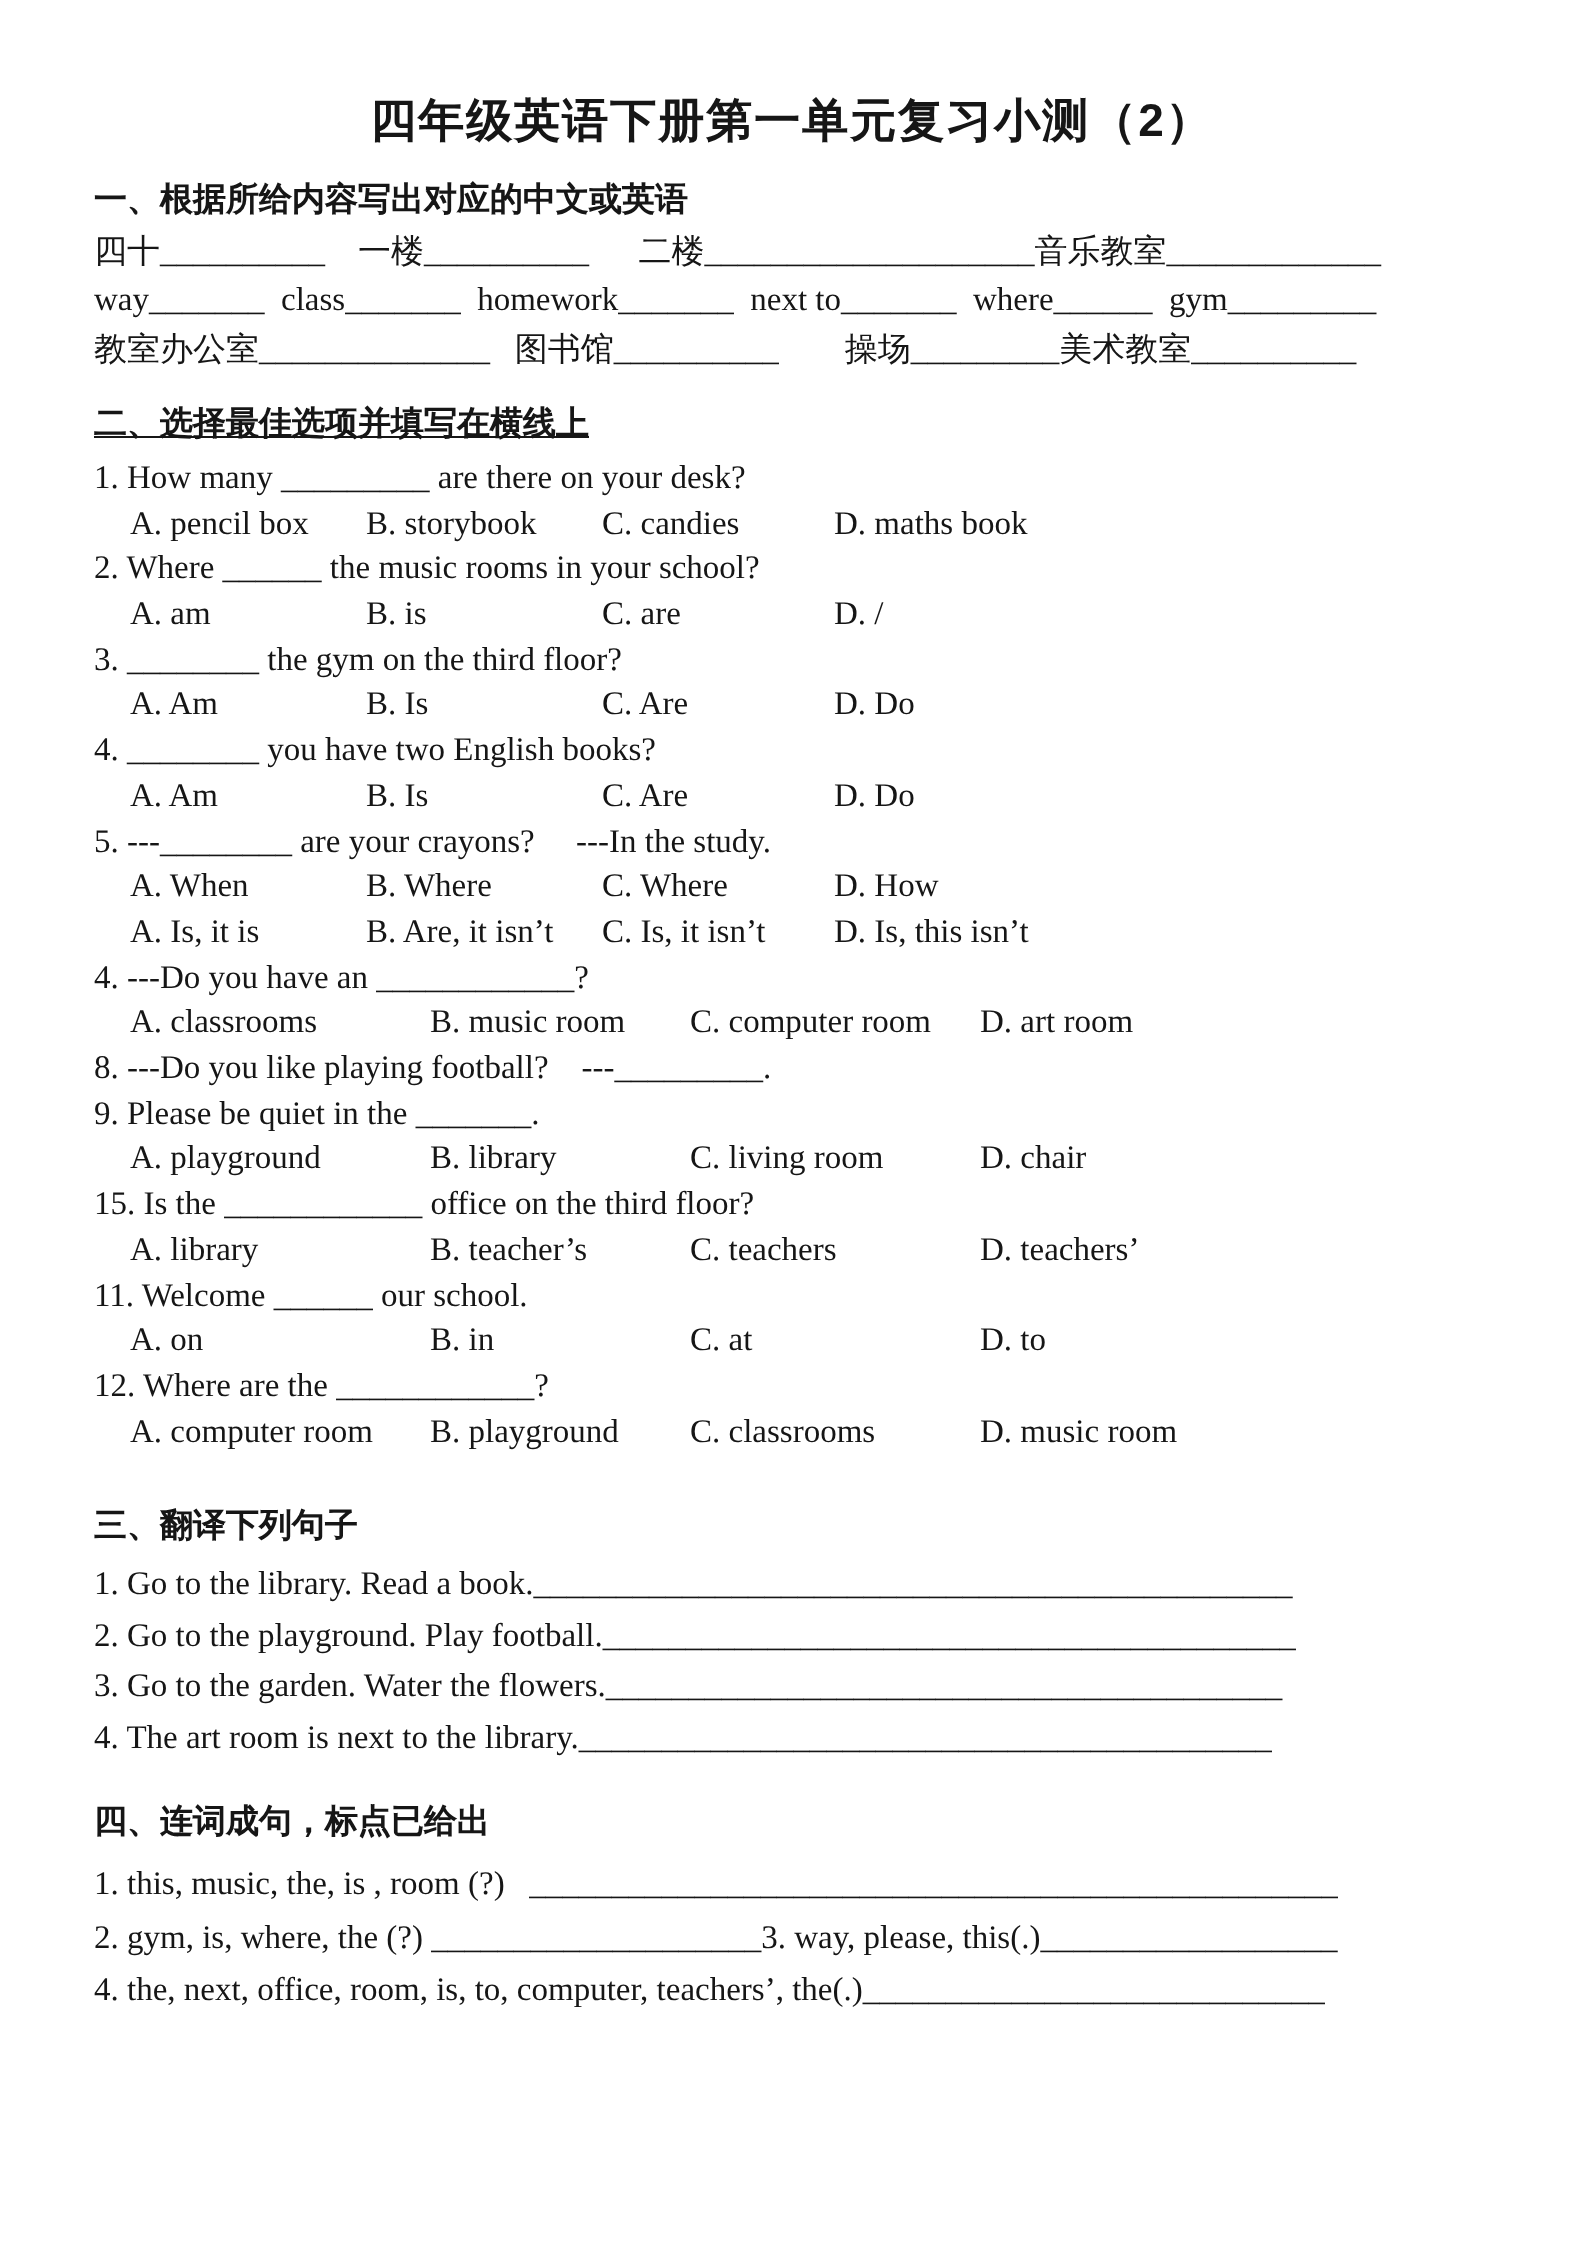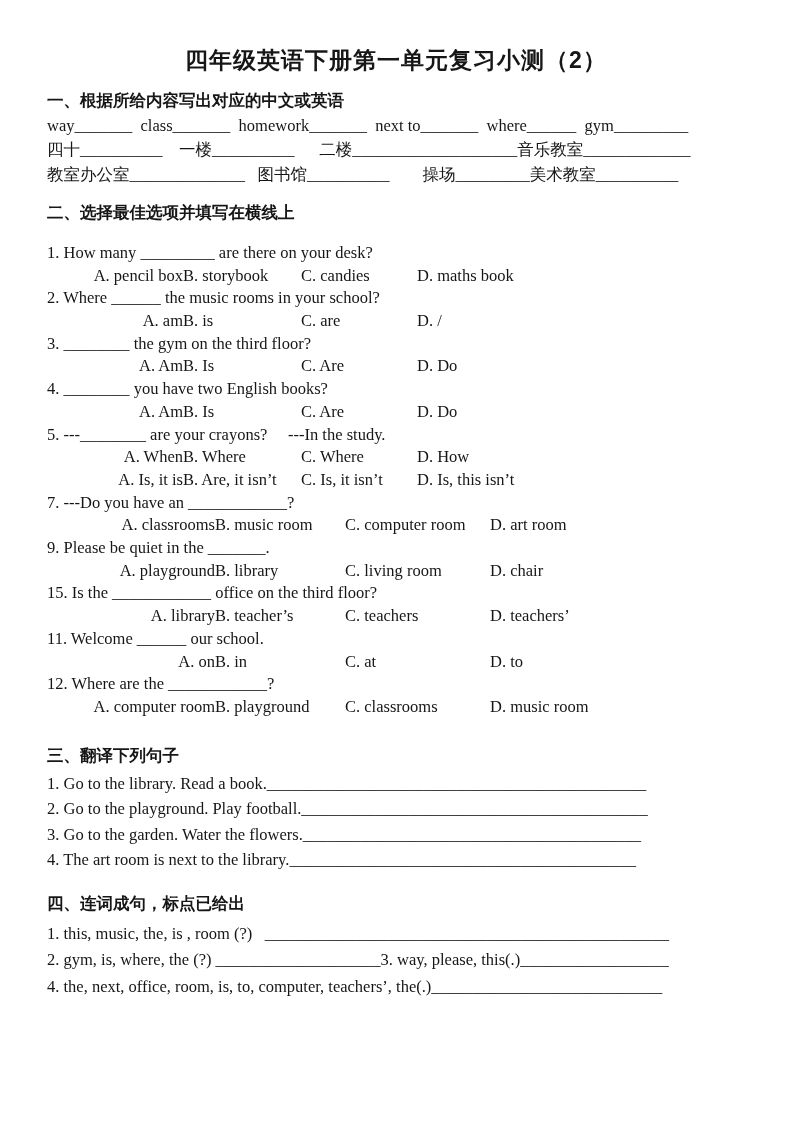--- a/index.html
+++ b/index.html
@@ -33,25 +33,25 @@
     font-family: "Liberation Sans", sans-serif;
     font-weight: bold;
     font-size: 16.5px;
     line-height: 22px;
     white-space: pre;
   }
   
   #sec1 .sec-heading { margin-top: 15px; margin-bottom: 3px; }
   #sec1 .vocab { line-height: 24.3px; }
   
-  #sec2 .sec-heading { margin-top: 14px; margin-bottom: 19px; }
+  #sec2 .sec-heading { margin-top: 14px; margin-bottom: 5px; text-decoration: underline; }
   .qb div { line-height: 22.7px; }
   .qb .opts { display: flex; padding-left: 18px; }
   .qb .opts span { display: inline-block; white-space: pre; }
-  .qb .opts span:nth-child(1) { width: 118px; text-align: right; }
+  .qb .opts span:nth-child(1) { width: 118px; }
   .qb .opts span:nth-child(2) { width: 118px; }
   .qb .opts span:nth-child(3) { width: 116px; }
   .qb:nth-child(n+7) .opts span:nth-child(1) { width: 150px; }
   .qb:nth-child(n+7) .opts span:nth-child(2) { width: 130px; }
   .qb:nth-child(n+7) .opts span:nth-child(3) { width: 145px; }
   
   #sec3 .sec-heading { margin-top: 25px; margin-bottom: 5px; }
   #sec3 .line { line-height: 25.5px; }
   
   #sec4 .sec-heading { margin-top: 19px; margin-bottom: 7px; }
@@ -59,22 +59,22 @@
 </style>
 </head>
 <body>
 
 <div class="page">
 
   <h1 class="title">四年级英语下册第一单元复习小测（2）</h1>
 
   <div id="sec1">
     <h2 class="sec-heading">一、根据所给内容写出对应的中文或英语</h2>
+    <div class="line vocab">四十__________    一楼__________      二楼____________________音乐教室_____________</div>
     <div class="line vocab">way_______  class_______  homework_______  next to_______  where______  gym_________</div>
-    <div class="line vocab">四十__________    一楼__________      二楼____________________音乐教室_____________</div>
     <div class="line vocab">教室办公室______________   图书馆__________        操场_________美术教室__________</div>
   </div>
 
   <div id="sec2">
     <h2 class="sec-heading">二、选择最佳选项并填写在横线上</h2>
     <div id="sec2-questions">
 
       <div class="qb">
         <div class="line">1. How many _________ are there on your desk?</div>
         <div class="opts">
@@ -128,30 +128,31 @@
       <div class="qb">
         <div class="opts">
           <span>A. Is, it is</span>
           <span>B. Are, it isn’t</span>
           <span>C. Is, it isn’t</span>
           <span>D. Is, this isn’t</span>
         </div>
       </div>
 
       <div class="qb">
-        <div class="line">7. ---Do you have an ____________?</div>
+        <div class="line">4. ---Do you have an ____________?</div>
         <div class="opts">
           <span>A. classrooms</span>
           <span>B. music room</span>
           <span>C. computer room</span>
           <span>D. art room</span>
         </div>
       </div>
 
       <div class="qb">
+        <div class="line">8. ---Do you like playing football?    ---_________.</div>
       </div>
 
       <div class="qb">
         <div class="line">9. Please be quiet in the _______.</div>
         <div class="opts">
           <span>A. playground</span>
           <span>B. library</span>
           <span>C. living room</span>
           <span>D. chair</span>
         </div>

